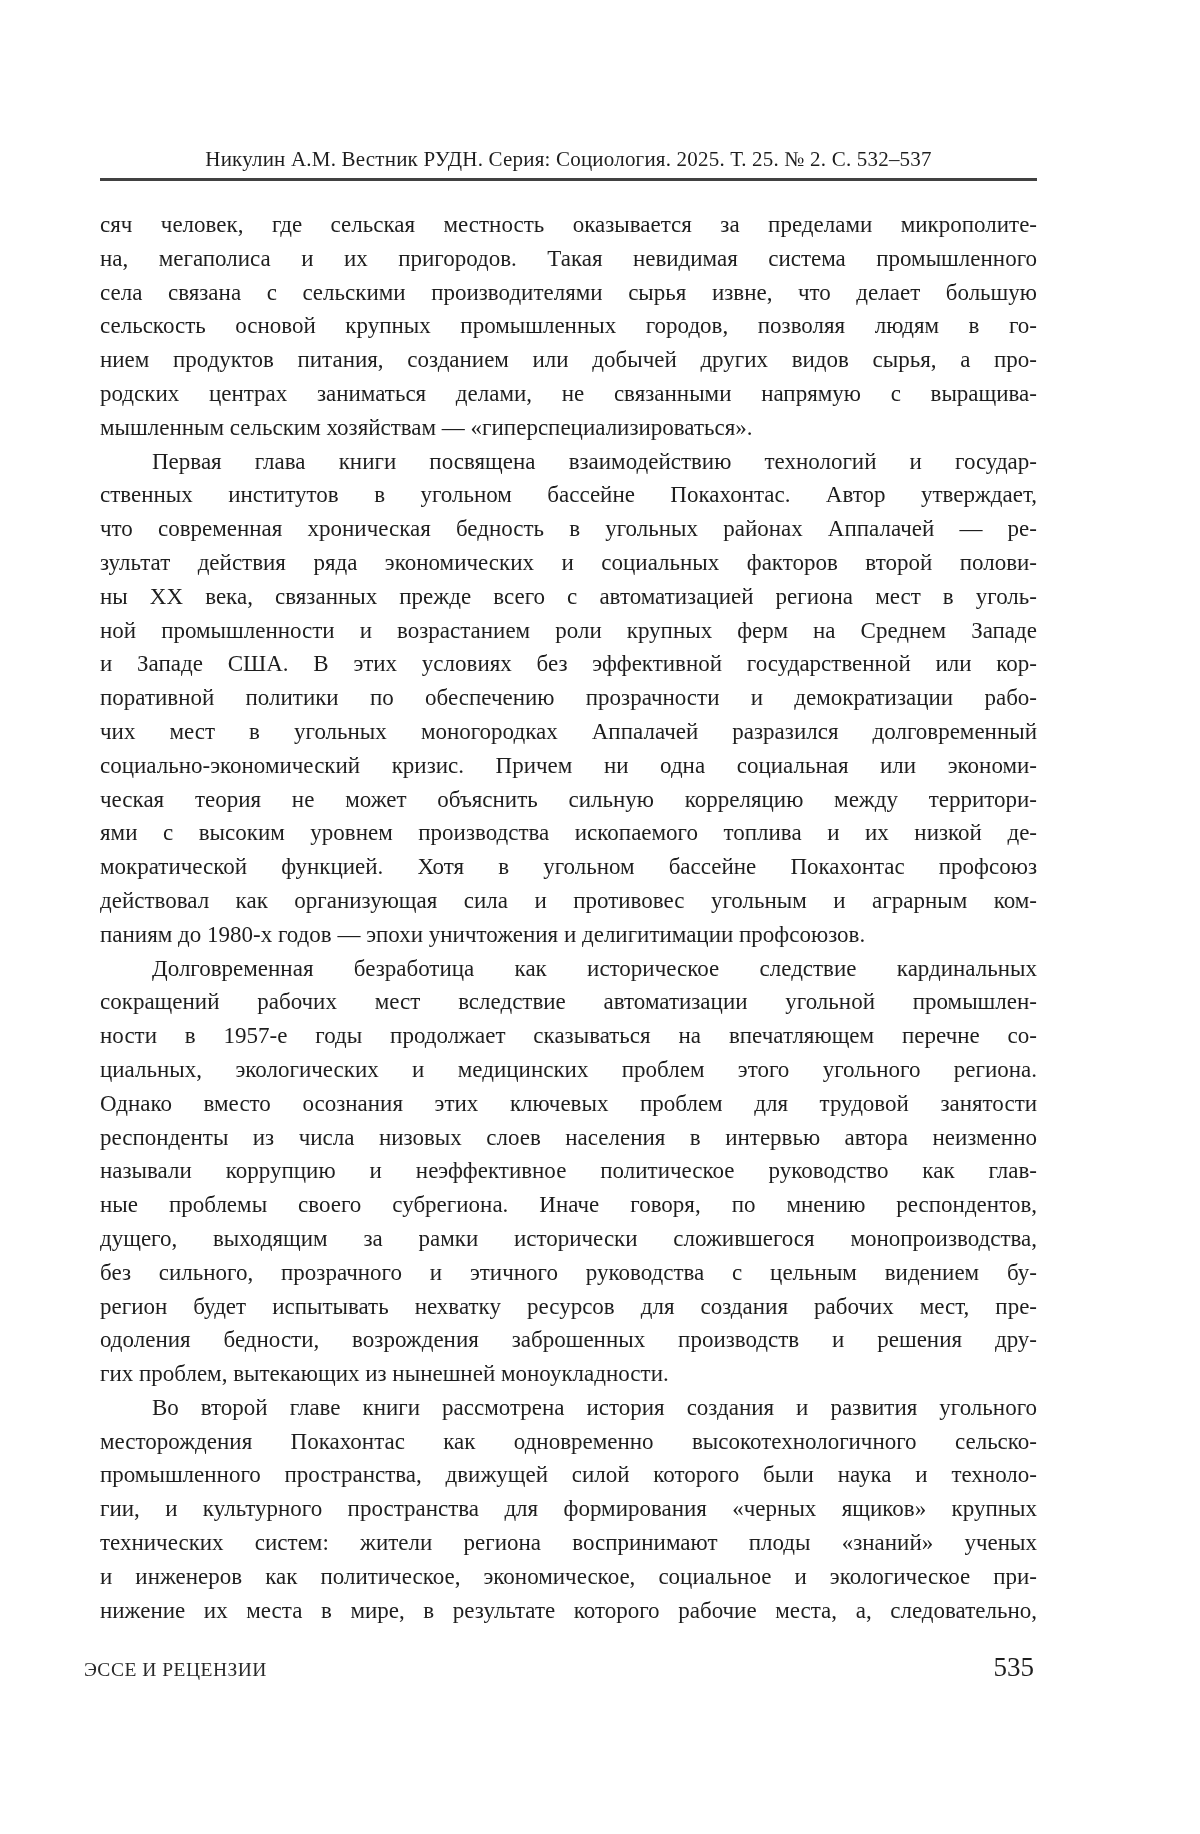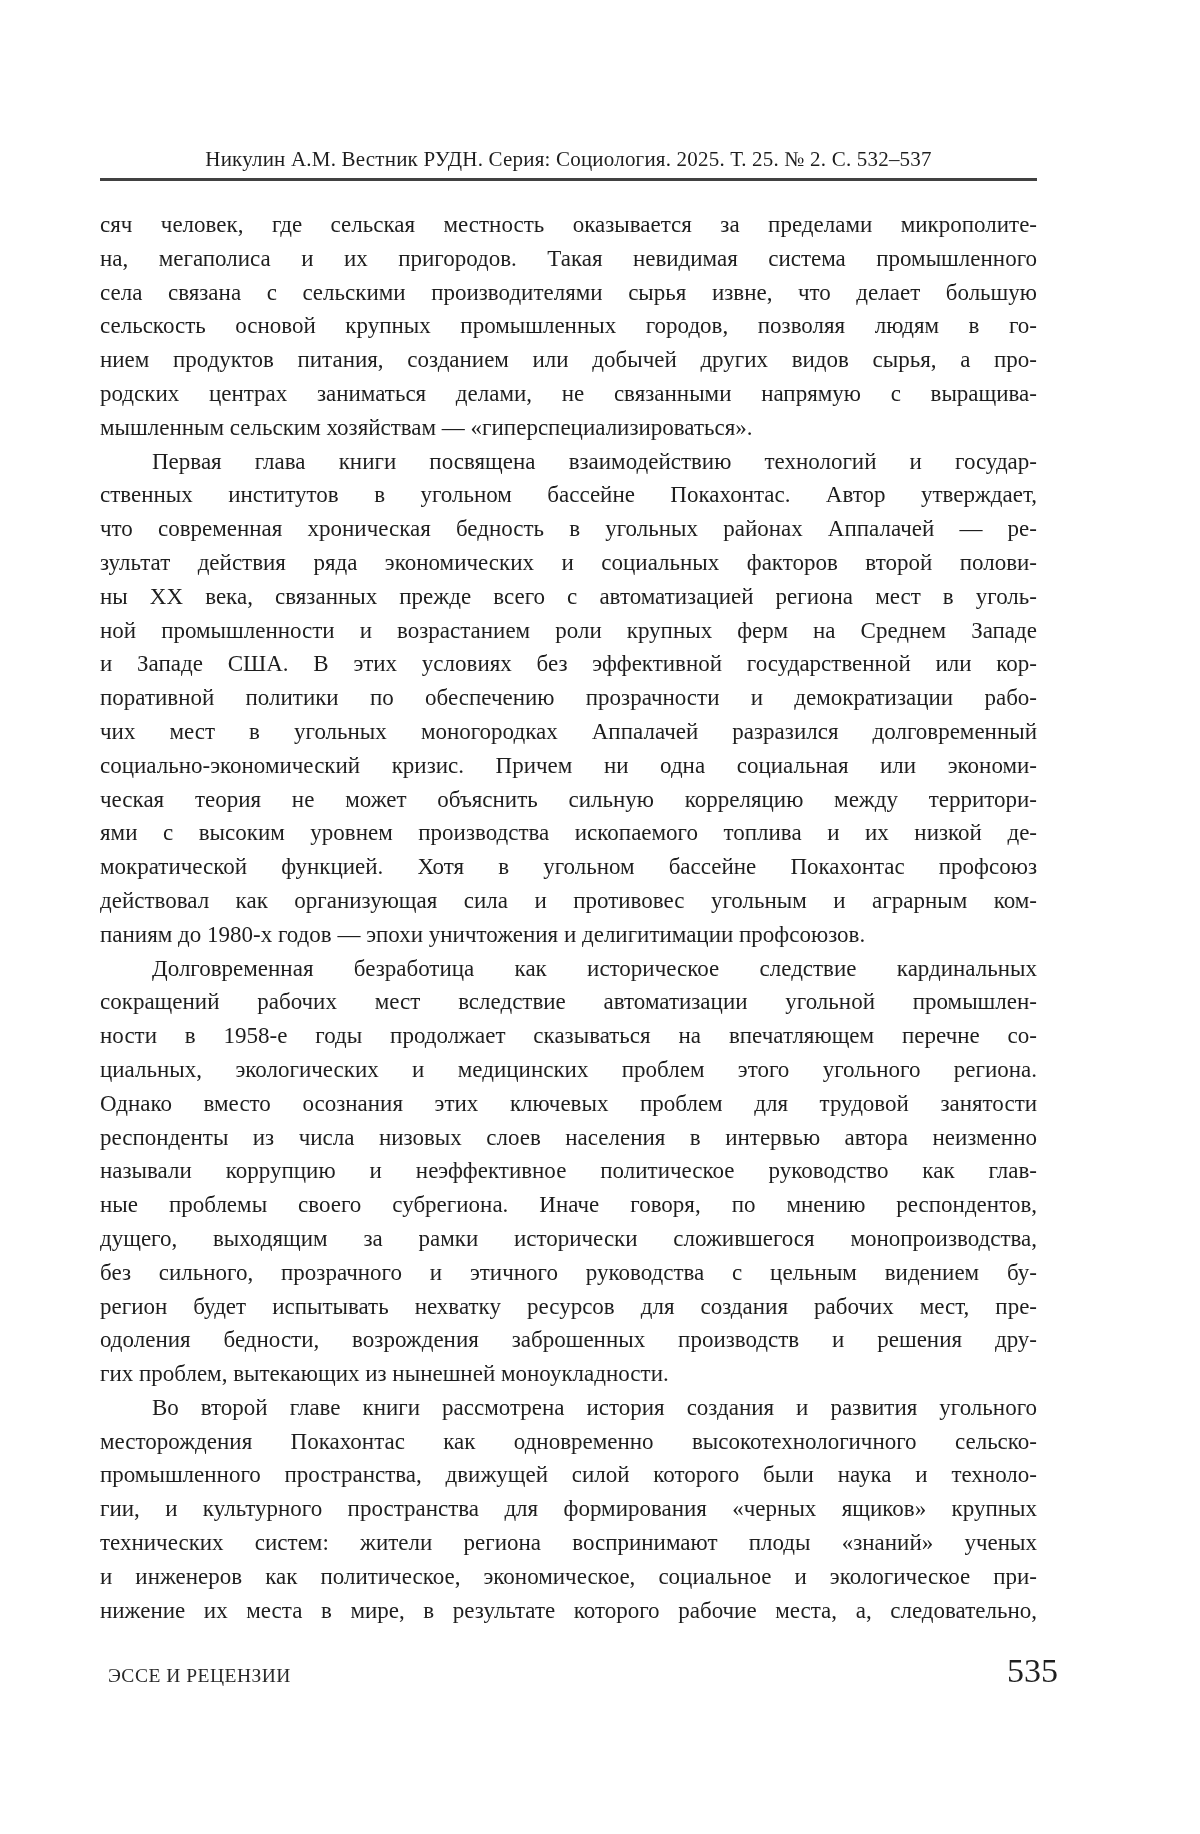--- a/index.html
+++ b/index.html
@@ -44,34 +44,34 @@
     height: 33.8px;
     overflow: hidden;
     text-align: justify;
     text-align-last: justify;
   }
   .line.para-end { text-align-last: left; }
   .line.indent { text-indent: 52px; }
   .footer {
     position: absolute;
     top: 1652px;
-    left: 108px;
+    left: 84px;
     width: 950px;
     display: flex;
     justify-content: space-between;
     align-items: baseline;
     text-align: right;
   }
   .footer-section {
     font-size: 19.5px;
     letter-spacing: 0.5px;
     color: #2a2a2a;
   }
   .footer-page {
-    font-size: 34px;
+    font-size: 27px;
     color: #1e1e1e;
   }
 </style>
 </head>
 <body>
 
 <div class="page">
 
   <div class="running-head">
     <span class="author">Никулин А.М.</span><span> Вестник РУДН. Серия: Социология. 2025. Т. 25. № 2. С. 532–537</span>
@@ -97,21 +97,21 @@
       <div class="line">поративной политики по обеспечению прозрачности и демократизации рабо-</div>
       <div class="line">чих мест в угольных моногородках Аппалачей разразился долговременный</div>
       <div class="line">социально-экономический кризис. Причем ни одна социальная или экономи-</div>
       <div class="line">ческая теория не может объяснить сильную корреляцию между территори-</div>
       <div class="line">ями с высоким уровнем производства ископаемого топлива и их низкой де-</div>
       <div class="line">мократической функцией. Хотя в угольном бассейне Покахонтас профсоюз</div>
       <div class="line">действовал как организующая сила и противовес угольным и аграрным ком-</div>
       <div class="line para-end">паниям до 1980-х годов — эпохи уничтожения и делигитимации профсоюзов.</div>
       <div class="line indent">Долговременная безработица как историческое следствие кардинальных</div>
       <div class="line">сокращений рабочих мест вследствие автоматизации угольной промышлен-</div>
-      <div class="line">ности в 1958-е годы продолжает сказываться на впечатляющем перечне со-</div>
+      <div class="line">ности в 1957-е годы продолжает сказываться на впечатляющем перечне со-</div>
       <div class="line">циальных, экологических и медицинских проблем этого угольного региона.</div>
       <div class="line">Однако вместо осознания этих ключевых проблем для трудовой занятости</div>
       <div class="line">респонденты из числа низовых слоев населения в интервью автора неизменно</div>
       <div class="line">называли коррупцию и неэффективное политическое руководство как глав-</div>
       <div class="line">ные проблемы своего субрегиона. Иначе говоря, по мнению респондентов,</div>
       <div class="line">дущего, выходящим за рамки исторически сложившегося монопроизводства,</div>
       <div class="line">без сильного, прозрачного и этичного руководства с цельным видением бу-</div>
       <div class="line">регион будет испытывать нехватку ресурсов для создания рабочих мест, пре-</div>
       <div class="line">одоления бедности, возрождения заброшенных производств и решения дру-</div>
       <div class="line para-end">гих проблем, вытекающих из нынешней моноукладности.</div>

